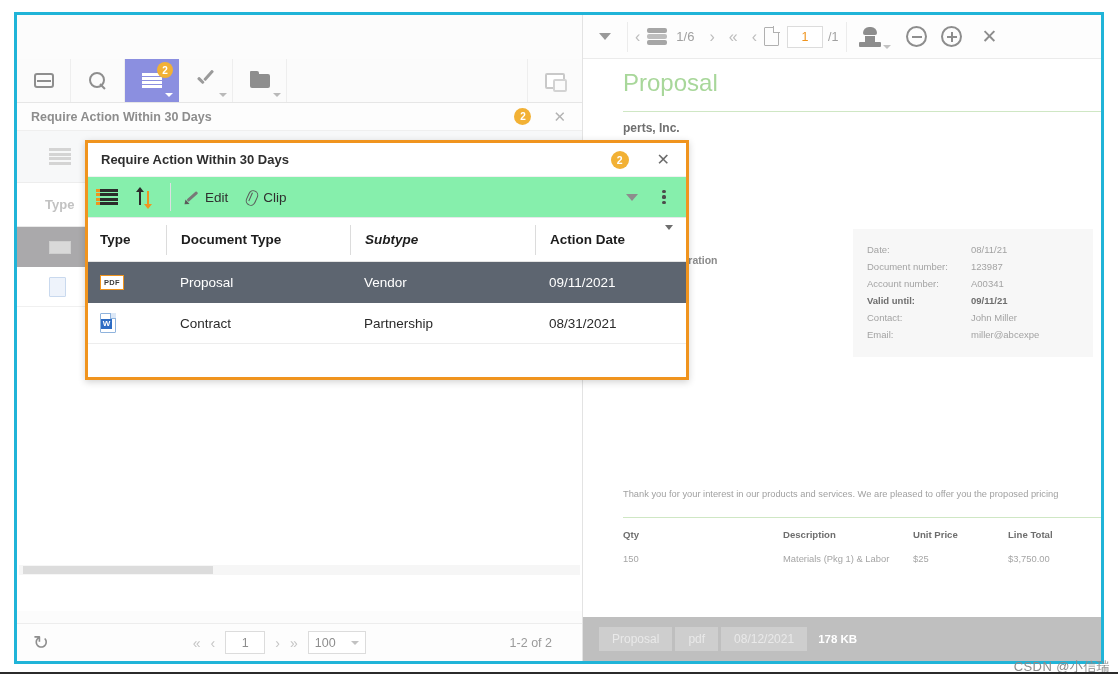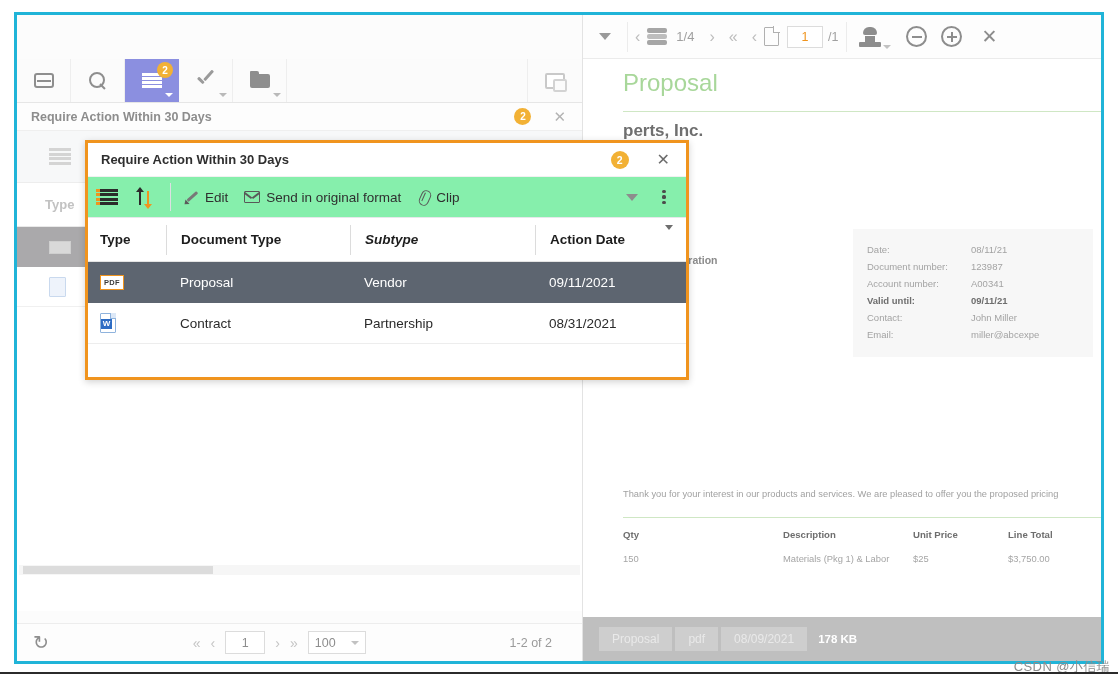--- a/index.html
+++ b/index.html
@@ -370,21 +370,21 @@
   .stamp-ic .top { position: absolute; left: 4px; top: 0; width: 14px; height: 8px; background: #8d8d8d; border-radius: 6px 6px 2px 2px; }
   .circ-btn { width: 21px; height: 21px; border: 2px solid #8d8d8d; border-radius: 50%; position: relative; }
   .circ-btn .h { position: absolute; left: 3.5px; top: 7.5px; width: 10px; height: 2px; background: #8d8d8d; }
   .circ-btn .v { position: absolute; left: 7.5px; top: 3.5px; width: 2px; height: 10px; background: #8d8d8d; }
   .vt-x { font-size: 19px; color: #8d8d8d; }
 
   
   .doc-canvas { position: absolute; left: 0; top: 44px; width: 518px; height: 558px; background: #fff; overflow: hidden; }
   .doc-title { position: absolute; left: 40px; top: 10px; font-size: 24px; color: #a8d79a; }
   .doc-greenline { position: absolute; left: 40px; top: 52px; width: 478px; height: 1px; background: #cfe7c4; }
-  .doc-company { position: absolute; left: 40px; top: 62px; font-size: 17px; font-weight: bold; color: #6f6f6f; filter: blur(.5px); }
+  .doc-company { position: absolute; left: 40px; top: 62px; font-size: 12px; font-weight: bold; color: #6f6f6f; filter: blur(.5px); }
   .doc-addr1 { position: absolute; left: 40px; top: 84px; font-size: 9.5px; color: #a9a9a9; filter: blur(.5px); }
   .doc-addr2 { position: absolute; left: 40px; top: 100px; font-size: 9.5px; color: #a9a9a9; filter: blur(.5px); }
   .doc-to1 { position: absolute; left: 40px; top: 195px; font-size: 10.5px; font-weight: bold; color: #8a8a8a; filter: blur(.5px); }
   .doc-to2 { position: absolute; left: 40px; top: 211px; font-size: 9.5px; color: #a9a9a9; filter: blur(.5px); }
   .doc-to3 { position: absolute; left: 40px; top: 226px; font-size: 9.5px; color: #a9a9a9; filter: blur(.5px); }
   .doc-to4 { position: absolute; left: 40px; top: 241px; font-size: 9.5px; color: #a9a9a9; filter: blur(.5px); }
 
   .meta-box {
     position: absolute; left: 270px; top: 170px; width: 240px; padding: 12px 10px 14px 14px;
     background: #f7f7f7;
@@ -528,24 +528,20 @@
             <span class="up"></span>
               <span class="dn"></span>
           </div>
         </div>
         <div class="dtb-sep"></div>
         <div class="dtb-action">
           <span class="ic-pencil"></span>
           <span>Edit</span>
         </div>
         <div class="dtb-action">
-          <span class="ic-env"></span>
-          <span>Send in original format</span>
-        </div>
-        <div class="dtb-action">
           <span class="ic-clip"></span>
           <span>Clip</span>
         </div>
         <div class="dtb-right">
           <div class="dtb-chev">
             <span class="chev-dn-g"></span>
           </div>
           <div class="dtb-kebab">
             <span></span>
             <span></span>
@@ -597,21 +593,21 @@
             <span class="vt-arrow">‹</span>
           </div>
         <div class="vt-cell">
           <span class="stack-ic">
               <i></i>
               <i></i>
               <i></i>
             </span>
         </div>
         <div class="vt-cell">
-            <span class="vt-frac">1/4</span>
+            <span class="vt-frac">1/6</span>
           </div>
         <div class="vt-cell">
             <span class="vt-arrow">›</span>
           </div>
         <div class="vt-cell">
             <span class="vt-arrow">«</span>
           </div>
         <div class="vt-cell">
             <span class="vt-arrow">‹</span>
           </div>
@@ -712,21 +708,21 @@
             <span class="v">$3,750.00</span>
           </div>
 
         </div>
 
       </div>
 
       <div class="viewer-status">
         <span class="vs-chip">Proposal</span>
         <span class="vs-chip">pdf</span>
-        <span class="vs-chip">08/09/2021</span>
+        <span class="vs-chip">08/12/2021</span>
         <span class="vs-size">178 KB</span>
       </div>
     </div>
   </div>
 
   <div class="watermark">CSDN @小信瑞</div>
   <div class="bottom-rule"></div>
 </div>
 
 </body></html>

